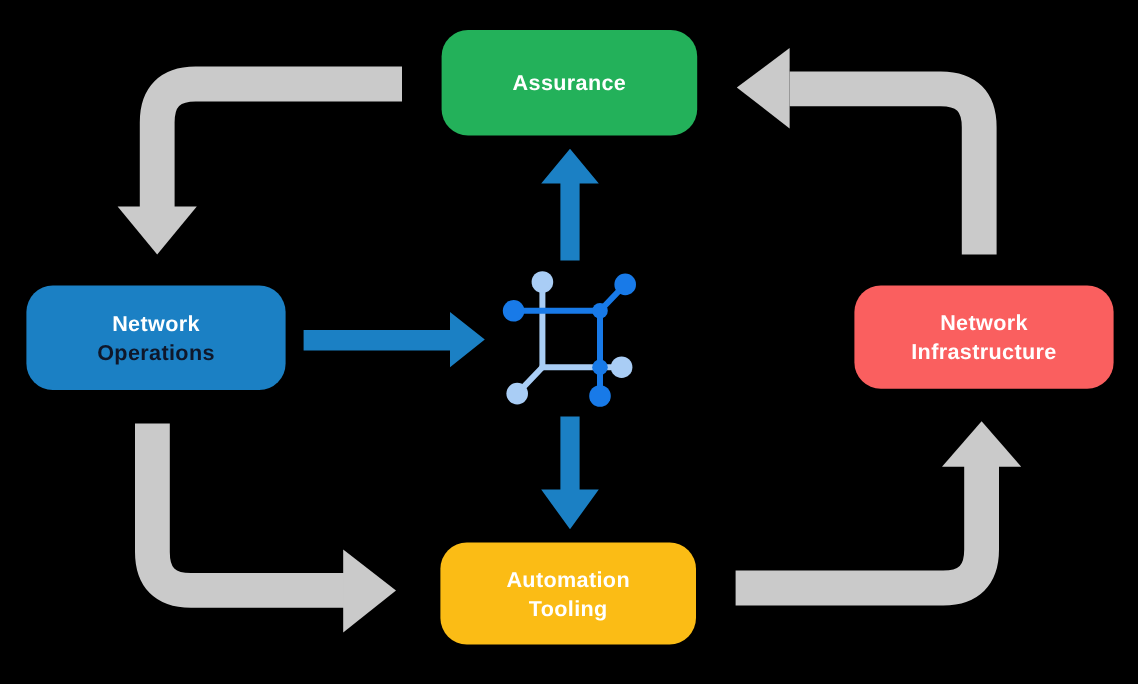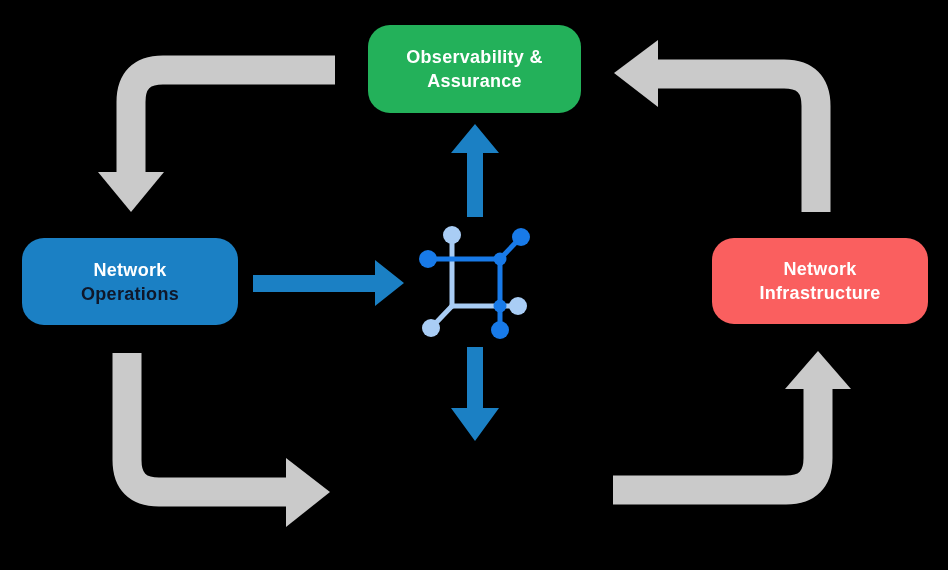--- a/index.html
+++ b/index.html
@@ -88,28 +88,31 @@
         <circle cx="428" cy="259" r="9"></circle>
         <circle cx="521" cy="237" r="9"></circle>
         <circle cx="500" cy="330" r="9"></circle>
         <circle cx="500" cy="259" r="6.5"></circle>
         <circle cx="500" cy="306" r="6.5"></circle>
       </g>
     </g>
   </svg>
 
   <div class="node node-observability" style="background-color: rgb(35, 177, 90);">
-    <span style="color: rgb(255, 255, 255);">Observability &amp;</span>
     <span style="color: rgb(255, 255, 255);">Assurance</span>
   </div>
 
   <div class="node node-operations" style="background-color: rgb(27, 128, 196);">
     <span style="color: rgb(255, 255, 255);">Network</span>
     <span style="color: #0f172a;">Operations</span>
   </div>
 
   <div class="node node-infrastructure" style="background-color: rgb(250, 95, 95);">
     <span style="color: rgb(255, 255, 255);">Network</span>
     <span style="color: rgb(255, 255, 255);">Infrastructure</span>
   </div>
 
+  <div class="node node-automation" style="background-color: rgb(251, 188, 21);">
+    <span style="color: rgb(255, 255, 255);">Automation</span>
+    <span style="color: rgb(255, 255, 255);">Tooling</span>
+  </div>
 
 </div>
 
 </body></html>

